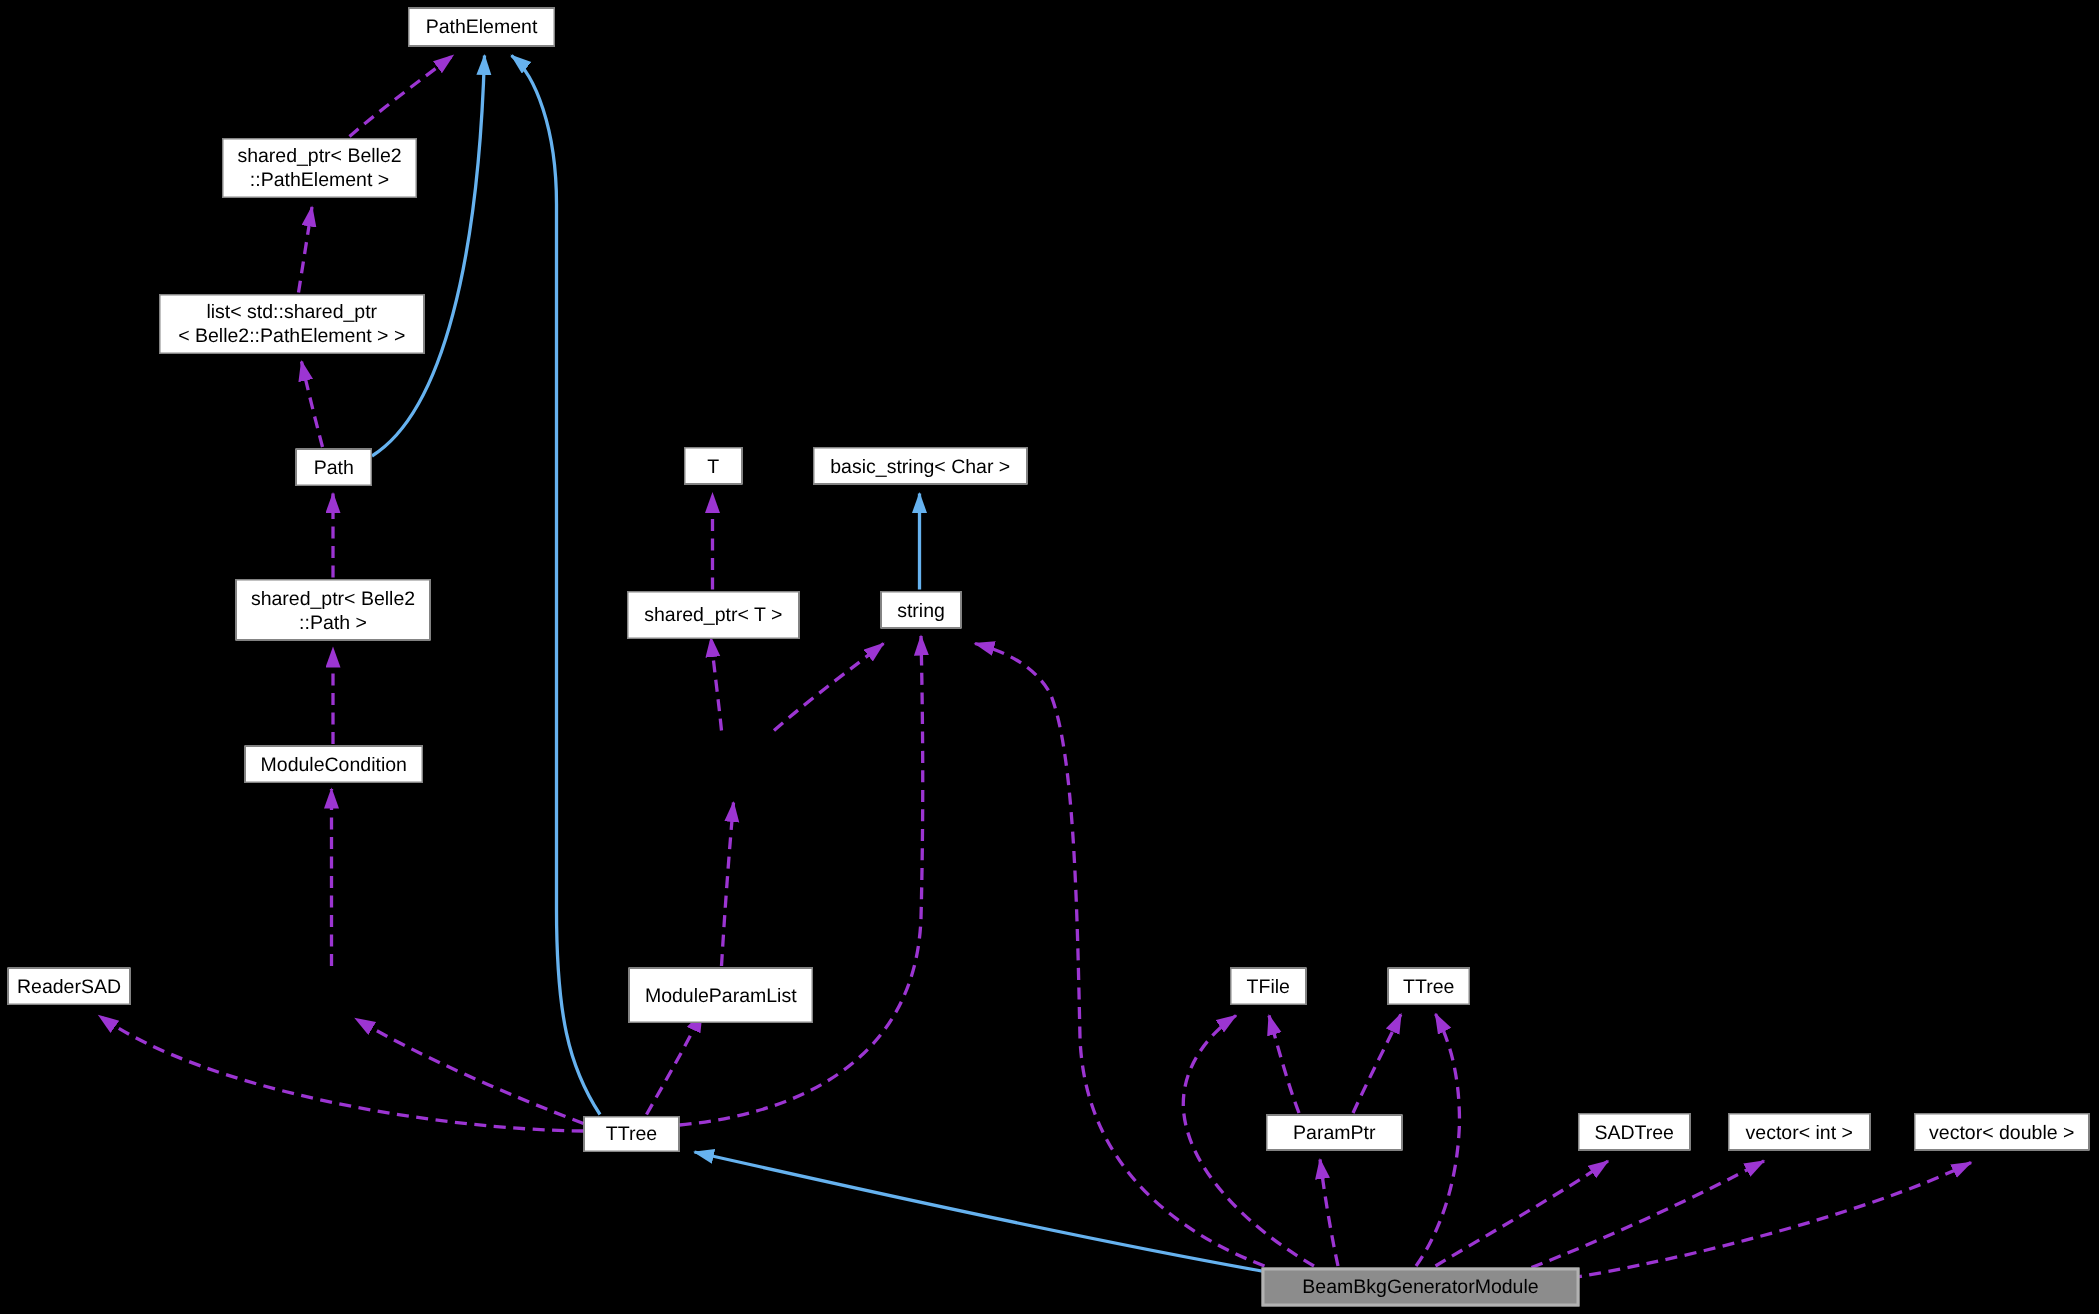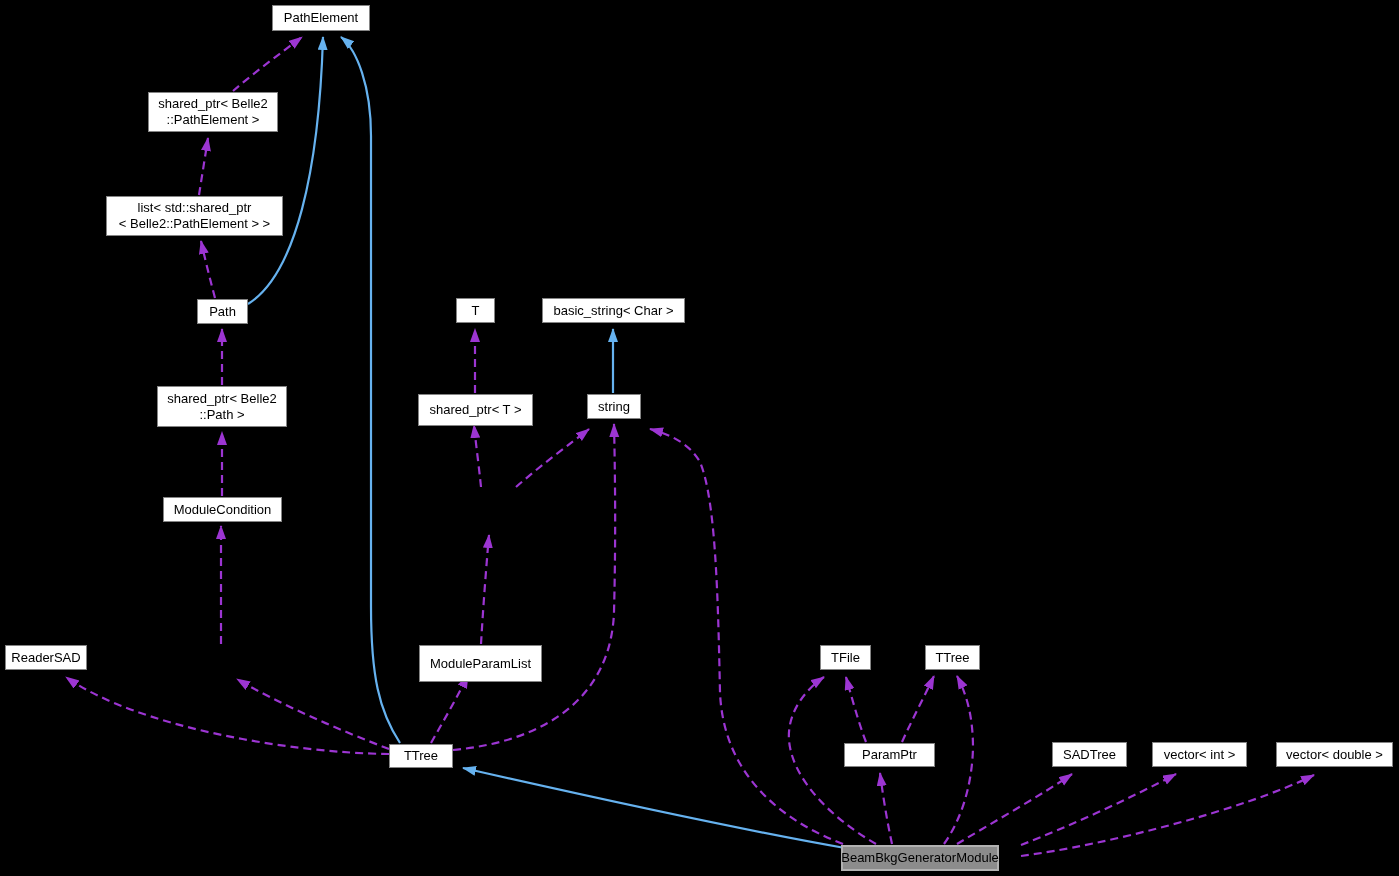--- a/index.html
+++ b/index.html
@@ -107,15 +107,15 @@
   <div class="node" style="left:418px;top:394px;width:115px;height:32px">shared_ptr&lt; T &gt;</div>
   <div class="node" style="left:587px;top:394px;width:54px;height:25px">string</div>
   <div class="node" style="left:419px;top:645px;width:123px;height:37px">ModuleParamList</div>
   <div class="node" style="left:389px;top:744px;width:64px;height:24px">TTree</div>
   <div class="node" style="left:820px;top:645px;width:51px;height:25px">TFile</div>
   <div class="node" style="left:925px;top:645px;width:55px;height:25px">TTree</div>
   <div class="node" style="left:844px;top:743px;width:91px;height:24px">ParamPtr</div>
   <div class="node" style="left:1052px;top:742px;width:75px;height:25px">SADTree</div>
   <div class="node" style="left:1152px;top:742px;width:95px;height:25px">vector&lt; int &gt;</div>
   <div class="node" style="left:1276px;top:742px;width:117px;height:25px">vector&lt; double &gt;</div>
-  <div class="node highlight" style="left:841px;top:845px;width:158px;height:26px">BeamBkgGeneratorModule</div>
+  <div class="node highlight" style="left:841px;top:845px;width:212px;height:26px">BeamBkgGeneratorModule</div>
 
 </div>
 
 </body></html>

